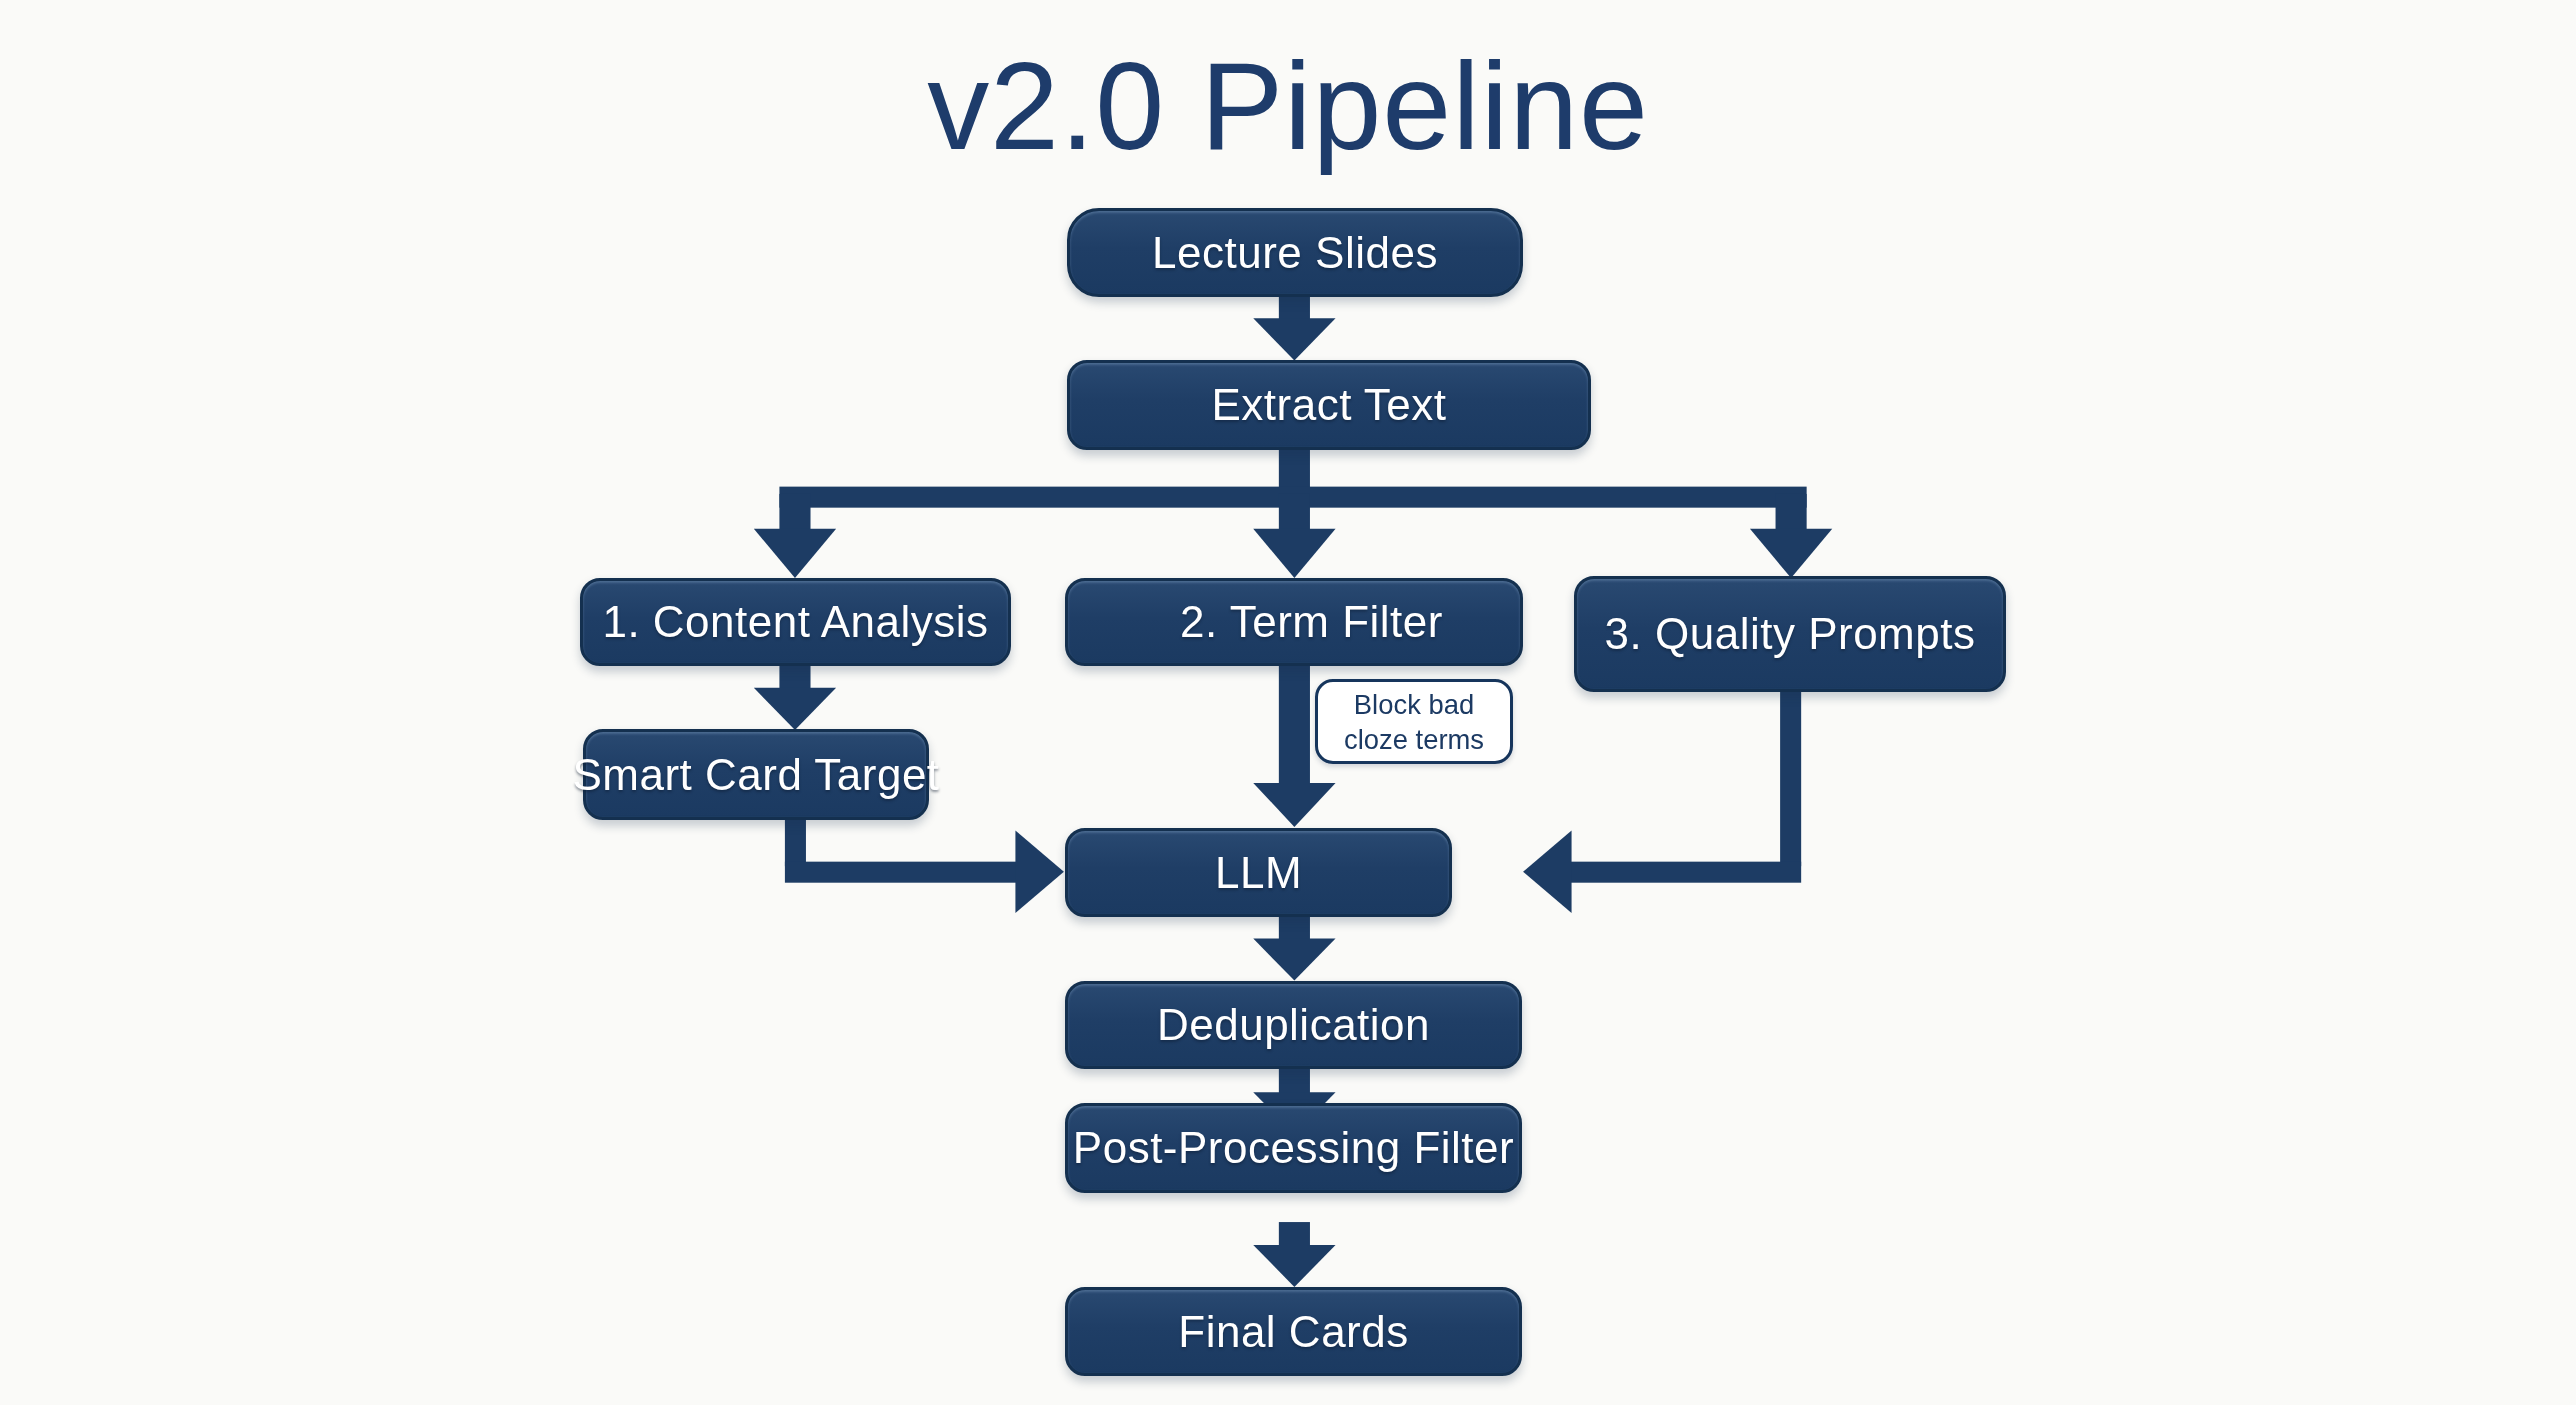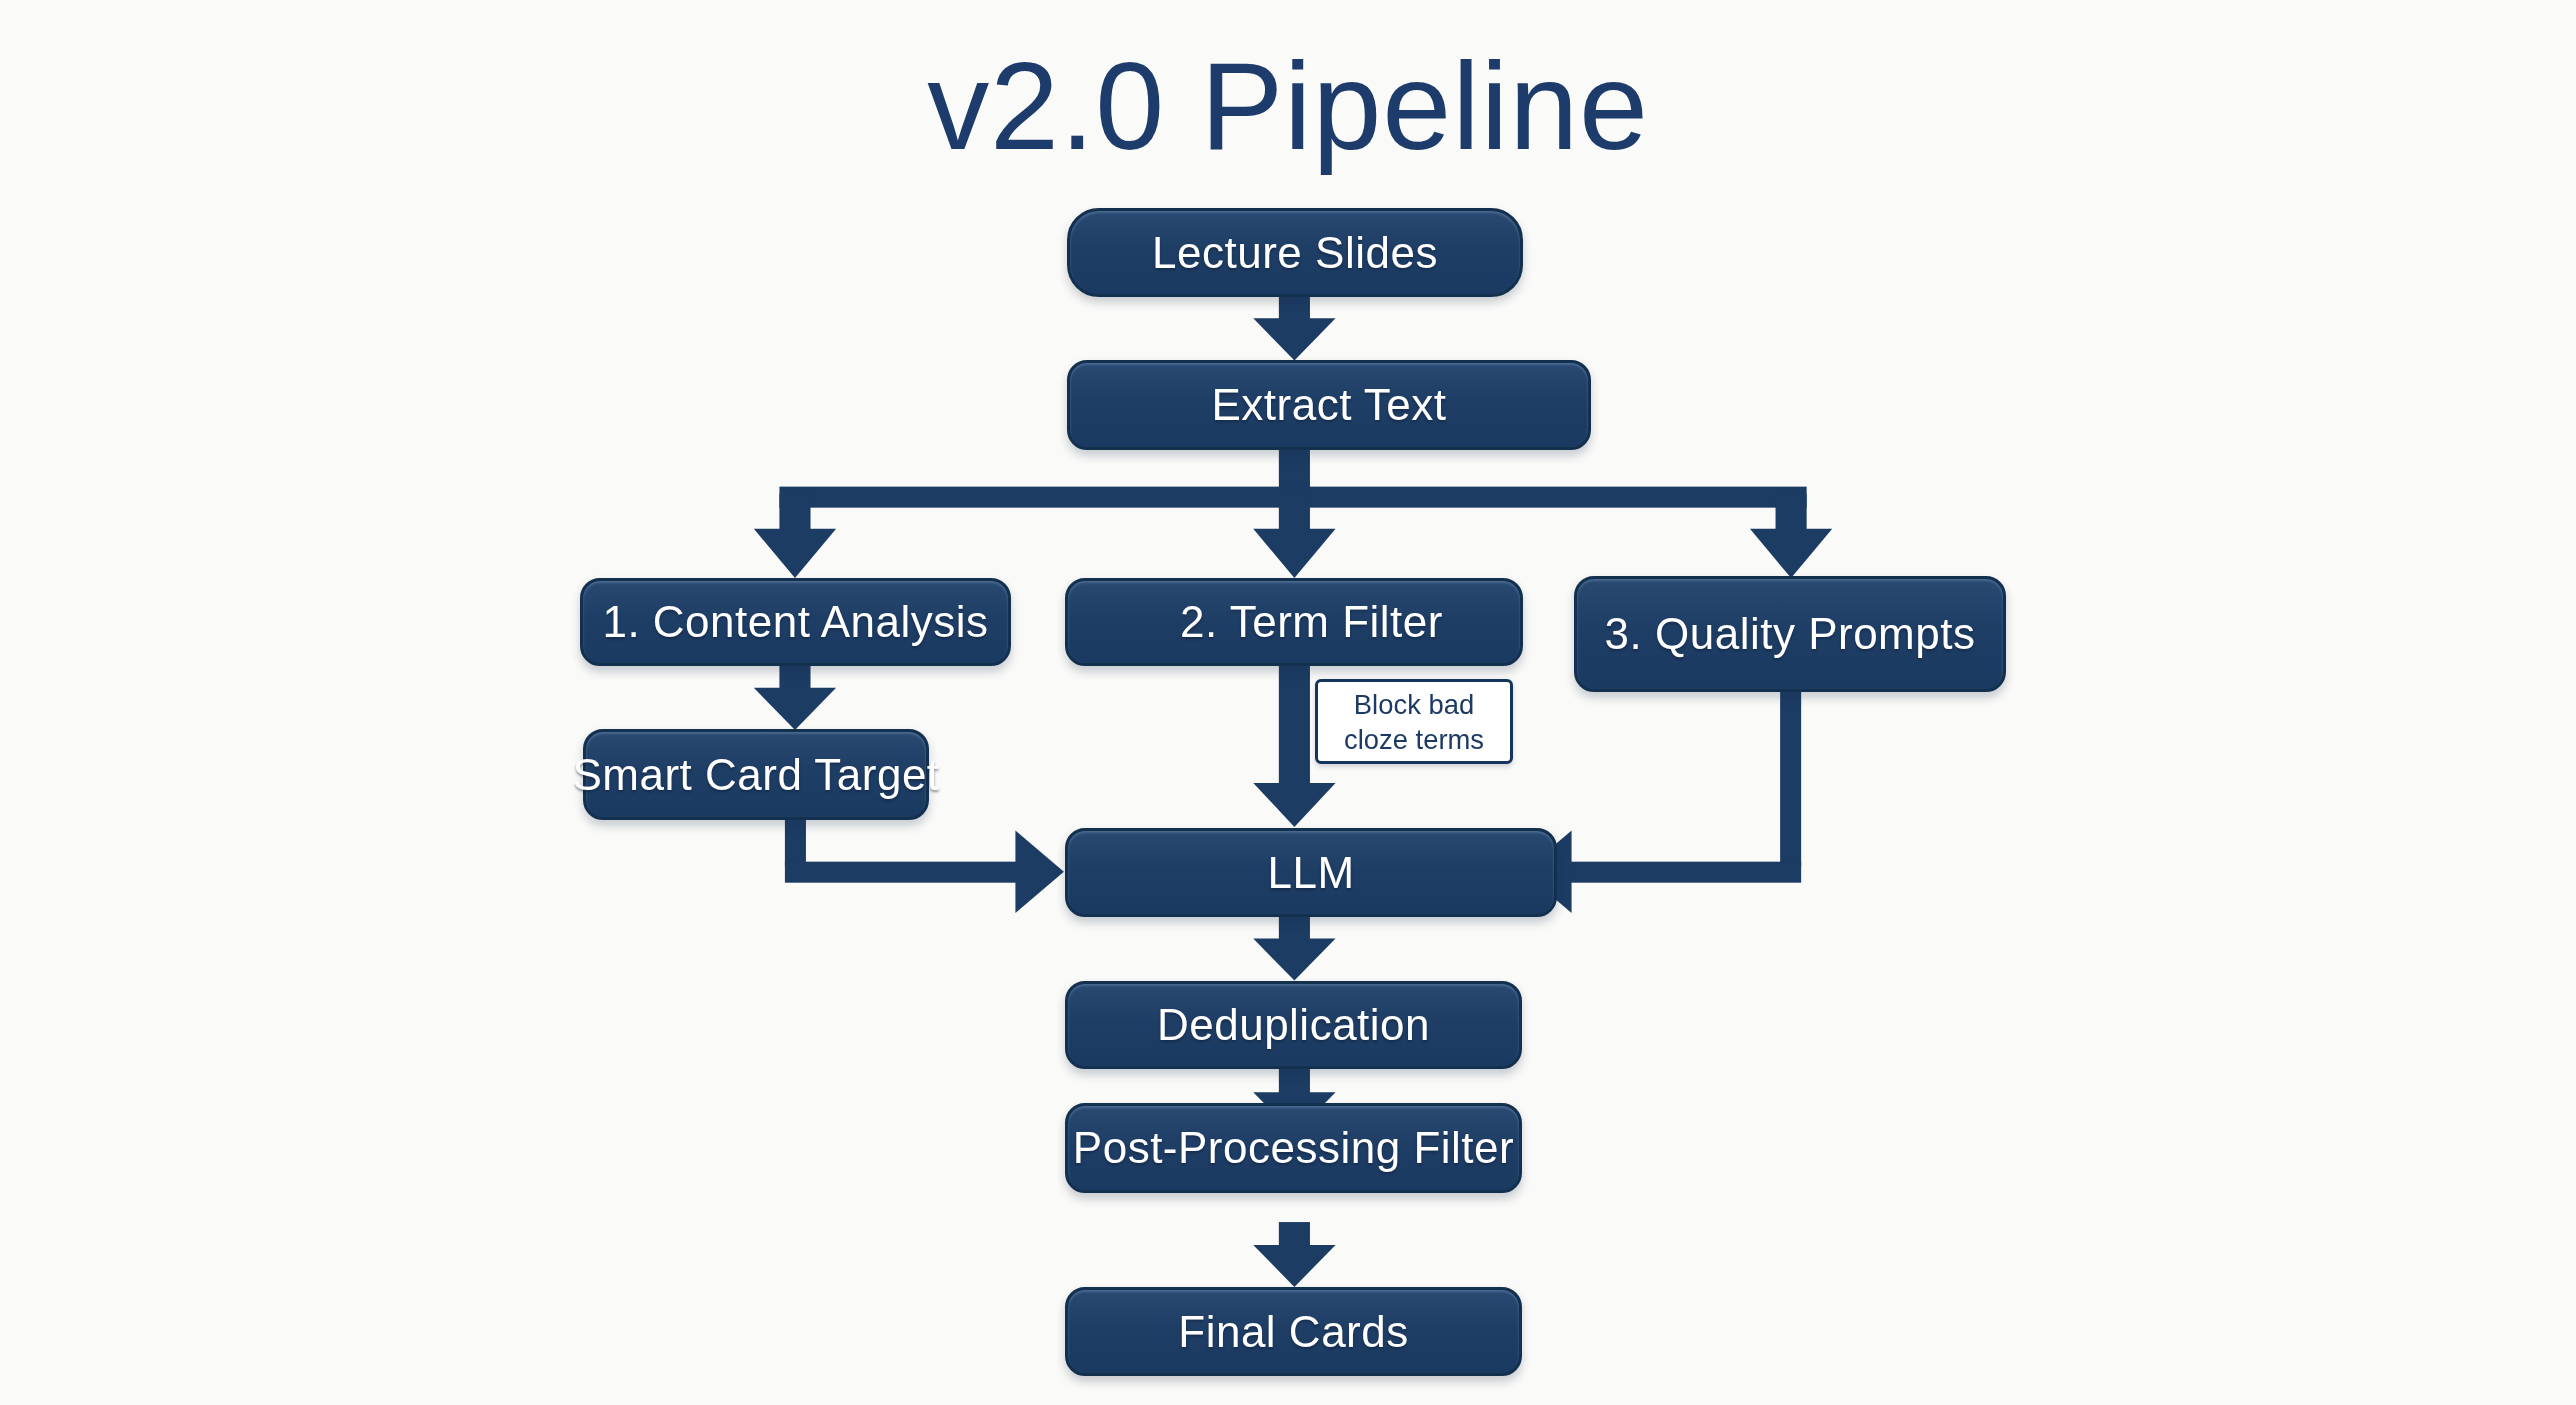--- a/index.html
+++ b/index.html
@@ -46,34 +46,34 @@
     box-shadow: 0 5.5px 9.1px rgba(25, 45, 75, 0.22),
                 inset 0 1.8px 2.7px rgba(150, 180, 215, 0.35);
     text-shadow: 0 1.8px 2.7px rgba(10, 25, 45, 0.45);
   }
   #node-lecture { left: 1067px; top: 208px; width: 456px; height: 89px; border-radius: 32px; }
   #node-extract { left: 1067px; top: 360px; width: 524px; height: 90px; }
   #node-content { left: 580px;  top: 578px; width: 431px; height: 88px; }
   #node-term    { left: 1065px; top: 578px; width: 458px; height: 88px; padding-left: 35px; }
   #node-quality { left: 1574px; top: 576px; width: 432px; height: 116px; }
   #node-smart   { left: 583px;  top: 729px; width: 346px; height: 91px; }
-  #node-llm     { left: 1065px; top: 828px; width: 492px; height: 89px; }
+  #node-llm     { left: 1065px; top: 828px; width: 387px; height: 89px; }
   #node-dedup   { left: 1065px; top: 981px; width: 457px; height: 88px; }
   #node-ppf     { left: 1065px; top: 1103px; width: 457px; height: 90px; }
   #node-final   { left: 1065px; top: 1287px; width: 457px; height: 89px; }
   .annotation {
     position: absolute;
     left: 1315px;
     top: 679px;
     width: 198px;
     height: 85px;
     box-sizing: border-box;
     background: #ffffff;
     border: 3.7px solid #16355c;
-    border-radius: 6px;
+    border-radius: 18px;
     color: #1c3a63;
     font-size: 27.4px;
     font-weight: 500;
     line-height: 35px;
     display: flex;
     flex-direction: column;
     align-items: center;
     justify-content: center;
     text-align: center;
     box-shadow: 0 2.7px 5.5px rgba(25, 45, 75, 0.18);

